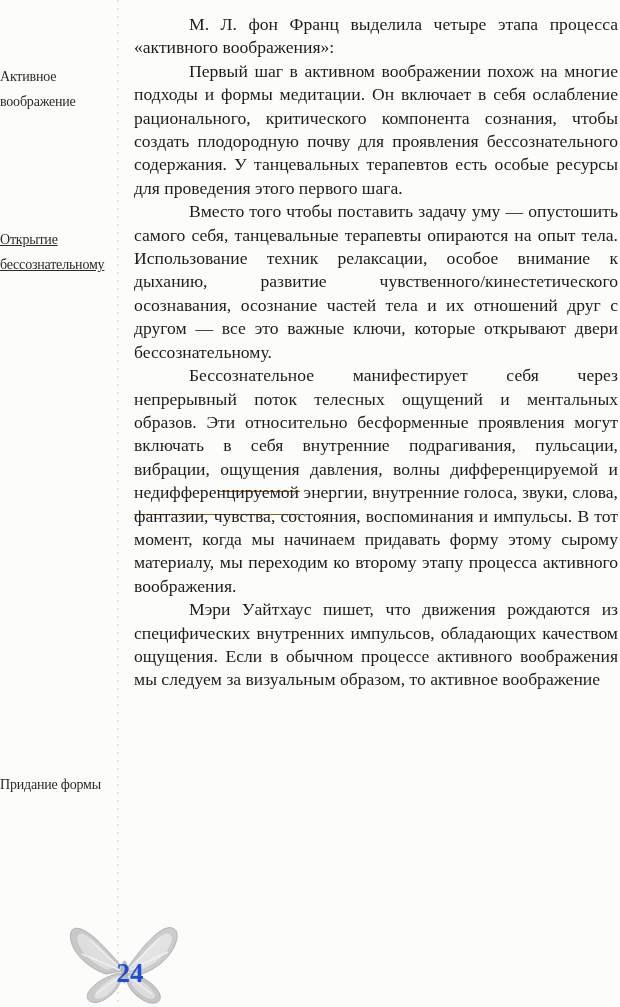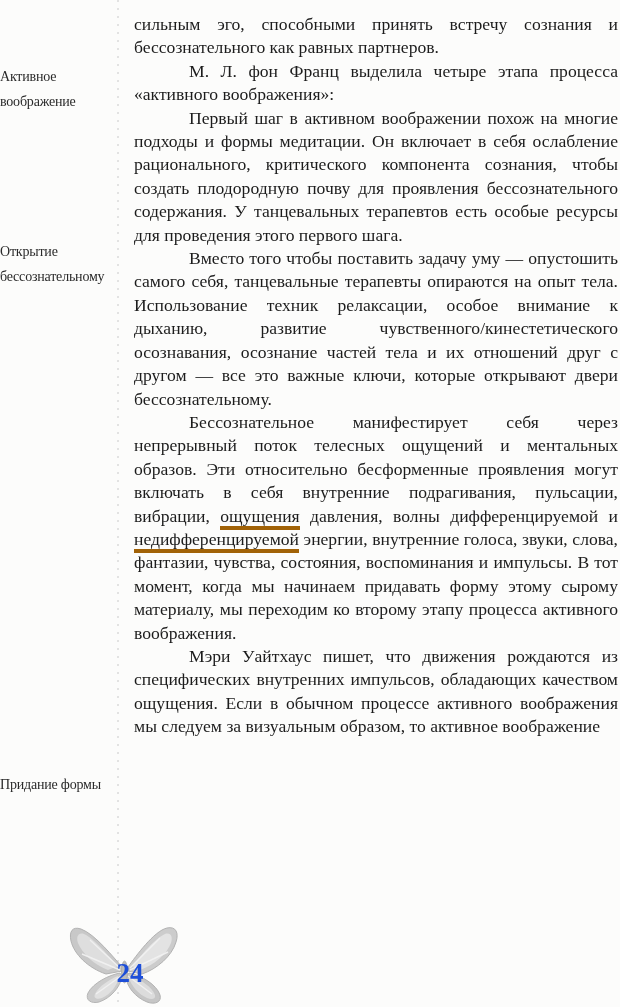--- a/index.html
+++ b/index.html
@@ -20,41 +20,41 @@
   }
   
   .margin-col{position:absolute;left:0;top:0;width:113px;height:100%;}
   .margin-note{
     position:absolute;right:4px;left:0;
     font-size:14px;line-height:25px;
     color:#2a2a2a;
     letter-spacing:-0.2px;
   }
   .note-1{top:64px;}
-  .note-2{top:239px;}
+  .note-2{top:227px;text-decoration:underline;}
   .note-3{top:772px;}
   
   .main-col{
     position:absolute;left:134px;top:13px;width:484px;
     font-size:17.6px;line-height:23.4px;
     text-align:justify;
     color:#1c1c1c;
   }
   .para{margin:0;text-indent:55px;}
   .para.no-indent{text-indent:0;}
   .stages{list-style:none;margin:0;padding:0 0 0 56px;text-align:left;}
   .stages li{margin:0;}
   .sec-heading{
     margin:15px 0 0 0;
     font-size:17.6px;line-height:23.4px;
     font-weight:bold;text-indent:55px;text-align:left;
   }
   .pencil-underline{
-    border-bottom:4px solid #a16207;
-    padding-bottom:0px;
+    border-bottom:1px solid #a16207;
+    padding-bottom:12px;
   }
   
   .butterfly-wrap{position:absolute;left:64px;top:924px;width:122px;height:83px;}
   .butterfly-wrap svg{display:block;width:100%;height:100%;}
   .page-number{
     position:absolute;left:106px;top:958px;width:48px;
     text-align:center;
     font-size:27px;font-weight:bold;color:#1d4ed8;
     font-family:"Liberation Serif","DejaVu Serif",serif;
   }
@@ -67,21 +67,20 @@
   <div class="dotted-divider"></div>
 
   <div class="margin-col">
     <div class="margin-note note-1">Активное воображение</div>
     <div class="margin-note note-2">Открытие бессознательному</div>
     <div class="margin-note note-3">Придание формы</div>
   </div>
 
   <div class="main-col">
 
-    <p class="para no-indent">сильным эго, способными принять встречу сознания и бессознательного как равных партнеров.</p>
 
     <p class="para">М. Л. фон Франц выделила четыре этапа процесса «активного воображения»:</p>
 
 
 
     <p class="para">Первый шаг в активном воображении похож на многие подходы и формы медитации. Он включает в себя ослабление рационального, критического компонента сознания, чтобы создать плодородную почву для проявления бессознательного содержания. У танцевальных терапевтов есть особые ресурсы для проведения этого первого шага.</p>
 
     <p class="para">Вместо того чтобы поставить задачу уму — опустошить самого себя, танцевальные терапевты опираются на опыт тела. Использование техник релаксации, особое внимание к дыханию, развитие чувственного/кинестетического осознавания, осознание частей тела и их отношений друг с другом — все это важные ключи, которые открывают двери бессознательному.</p>
 
     <p class="para"><span>Бессознательное манифестирует себя через непрерывный поток телесных ощущений и ментальных образов. Эти относительно бесформенные проявления могут включать в себя внутренние подрагивания, пульсации, вибрации, </span><span class="pencil-underline">ощущения</span><span> давления, волны дифференцируемой и </span><span class="pencil-underline">недифференцируемой</span><span> энергии, внутренние голоса, звуки, слова, фантазии, чувства, состояния, воспоминания и импульсы. В тот момент, когда мы начинаем придавать форму этому сырому материалу, мы переходим ко второму этапу процесса активного воображения.</span></p>

